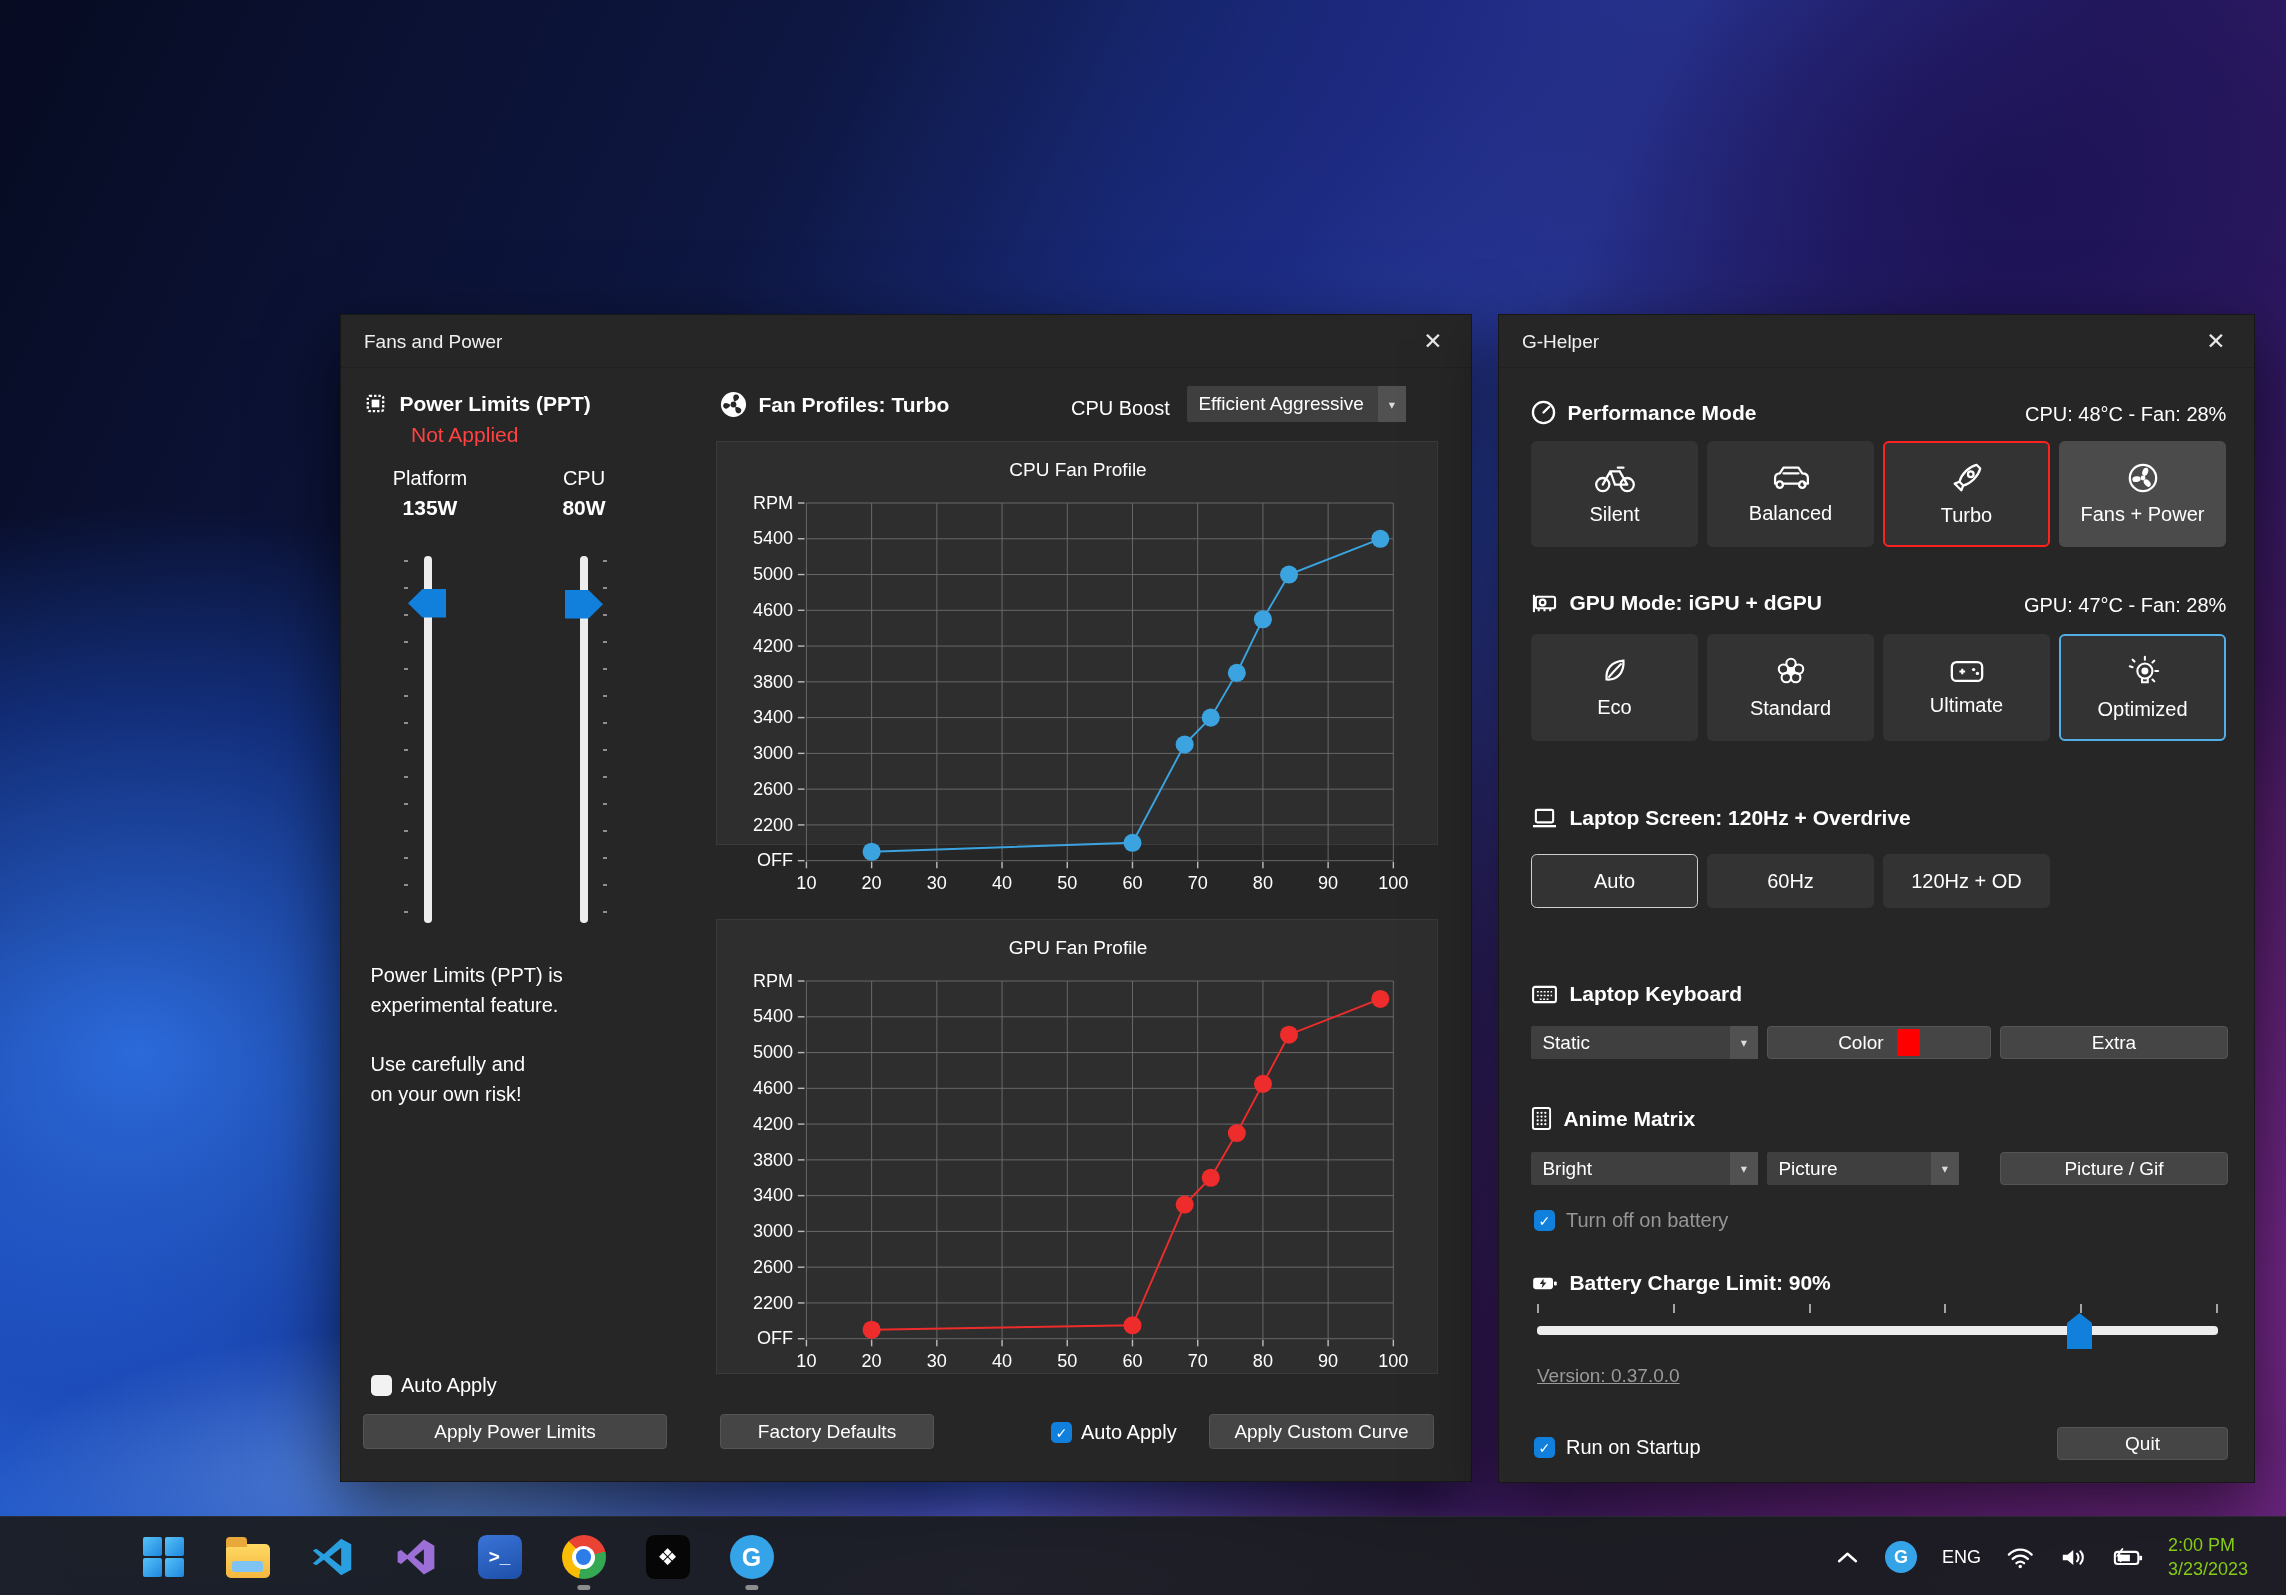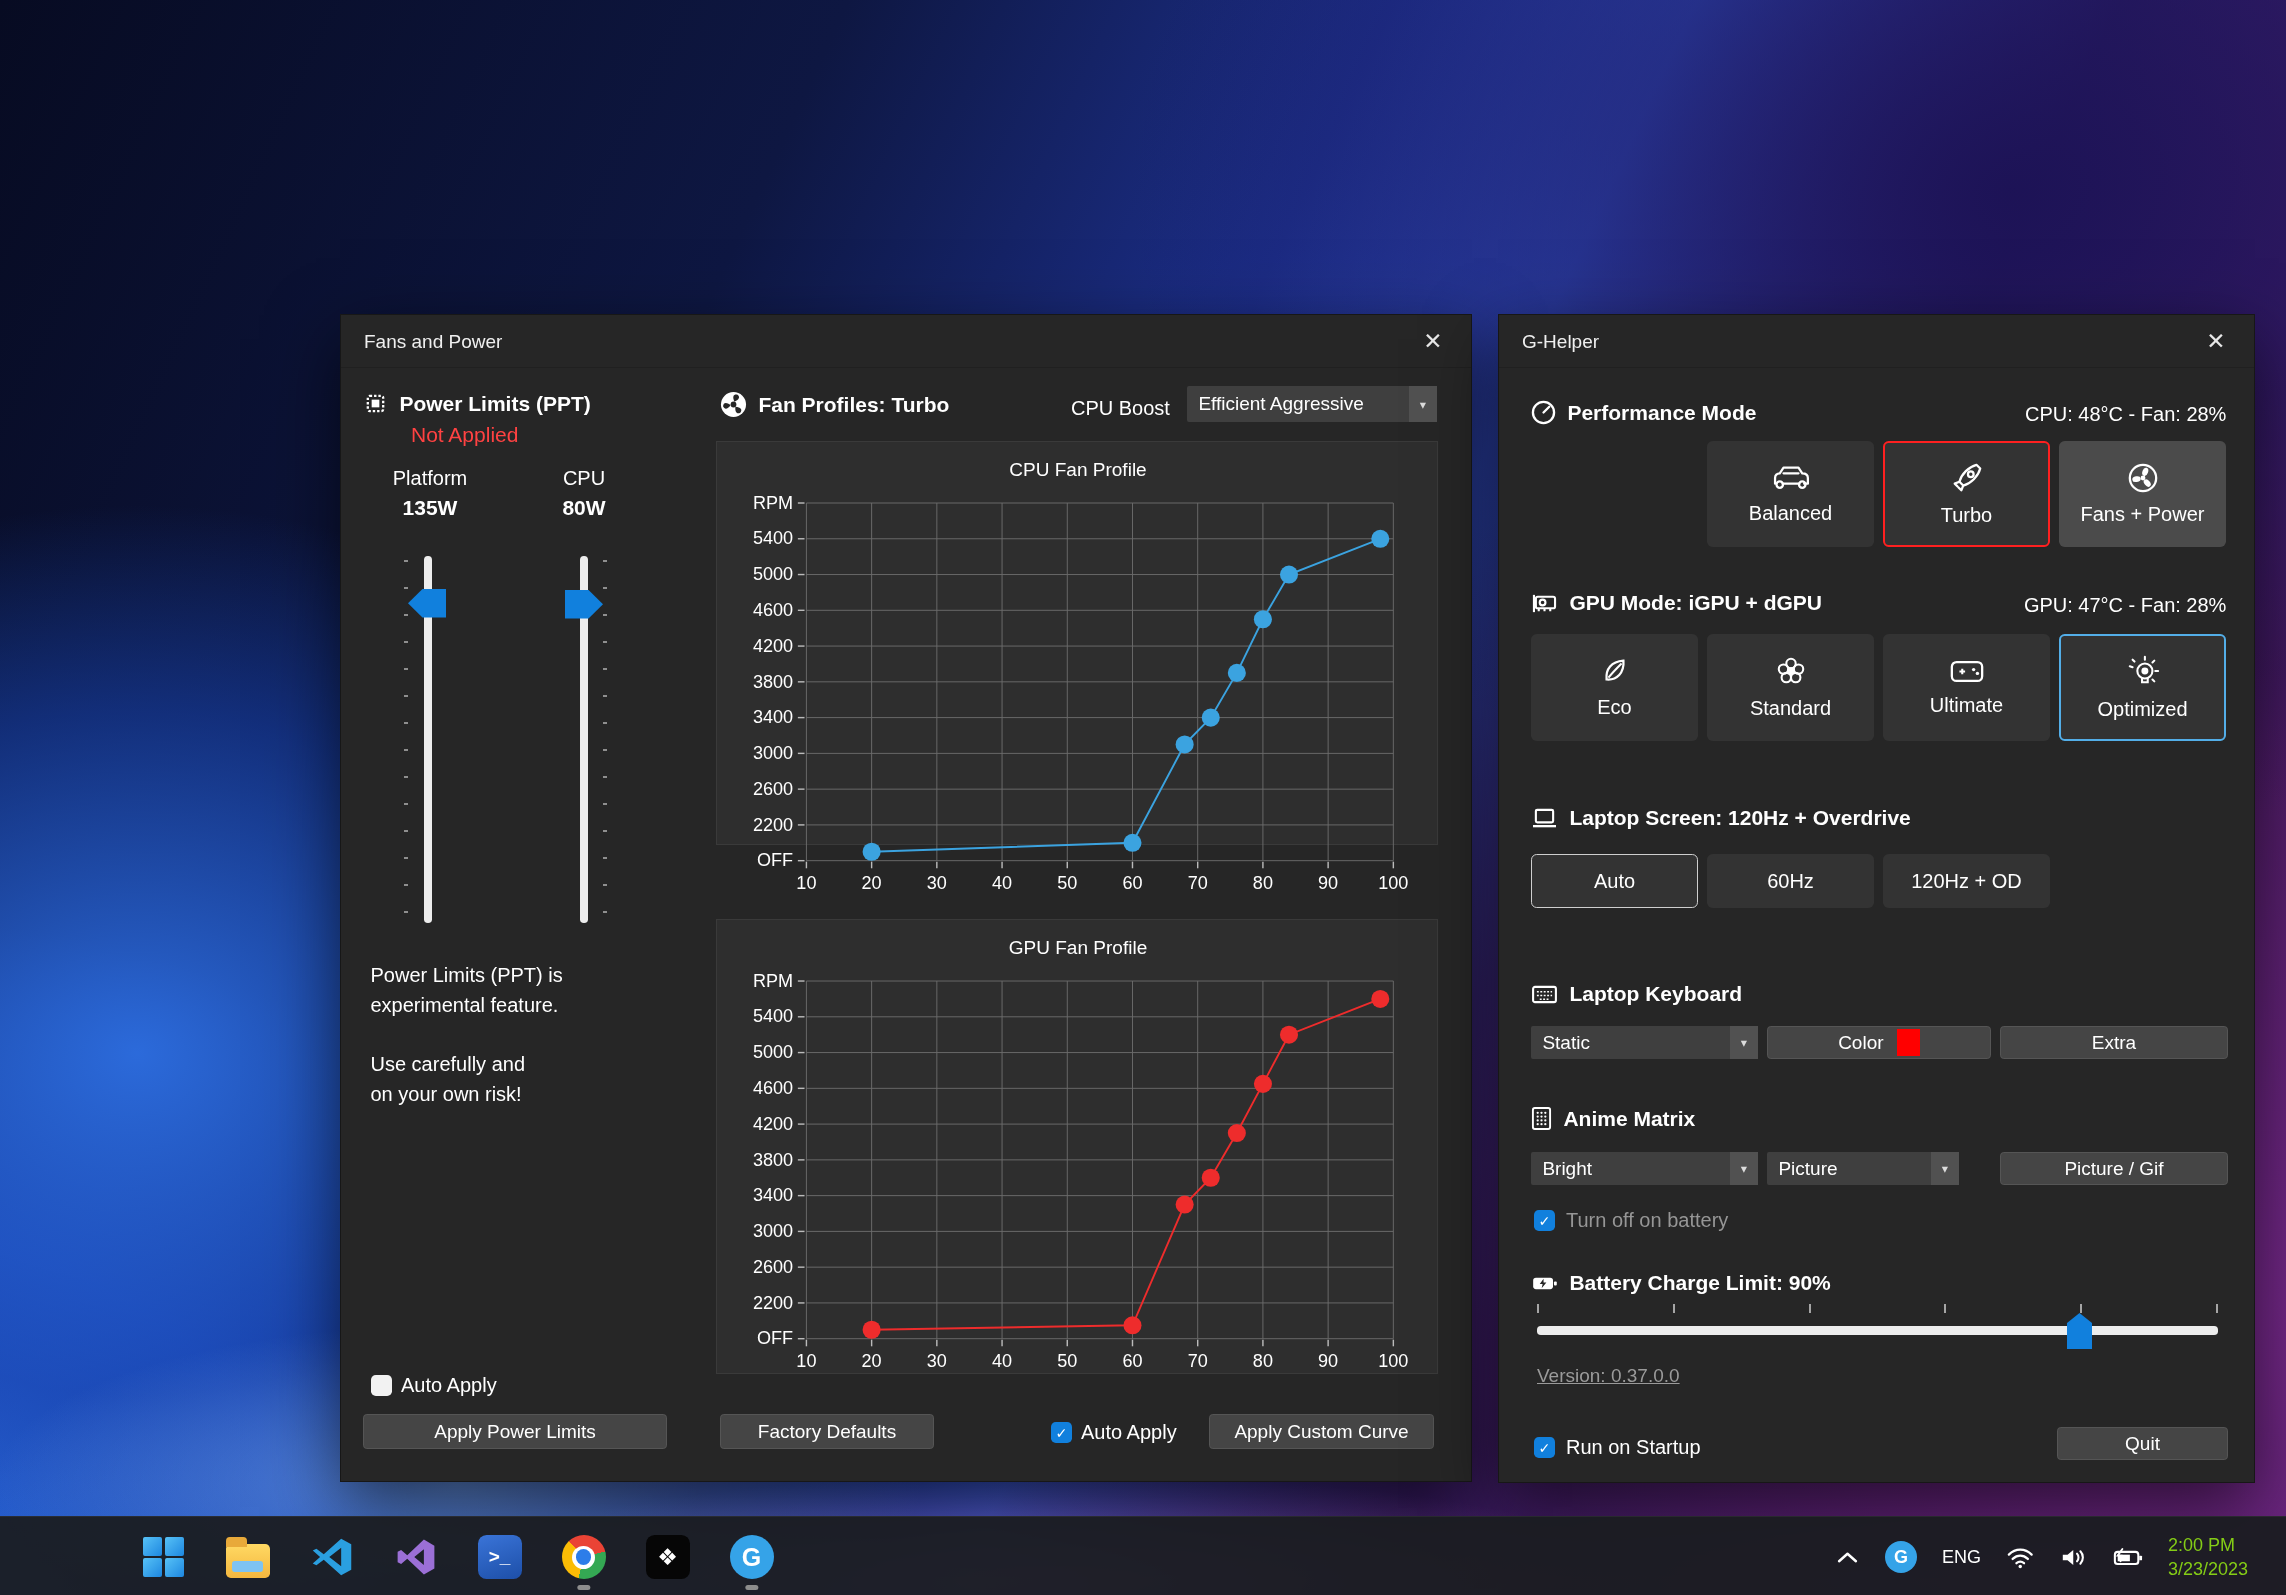--- a/index.html
+++ b/index.html
@@ -132,21 +132,21 @@
       <svg class="icon" width="27" height="27" viewBox="0 0 28 28">
         <circle cx="14" cy="14" r="13" fill="#fff"></circle>
         <circle cx="14" cy="14" r="3" fill="#262626"></circle>
         <path d="M14 11 C10 7 10 4 14 3 C18 4 18 7 14 11 Z" fill="#262626" transform="rotate(20 14 14)"></path>
         <path d="M14 11 C10 7 10 4 14 3 C18 4 18 7 14 11 Z" fill="#262626" transform="rotate(140 14 14)"></path>
         <path d="M14 11 C10 7 10 4 14 3 C18 4 18 7 14 11 Z" fill="#262626" transform="rotate(260 14 14)"></path>
       </svg>
       <span>Fan Profiles: Turbo</span>
     </div>
     <div style="position:absolute;left:730px;top:82px;font-size:20px;">CPU Boost</div>
-    <div class="dropdown" style="left:846px;top:71px;width:250px;height:36px;">
+    <div class="dropdown" style="left:846px;top:71px;width:219px;height:36px;">
       <span class="dval">Efficient Aggressive</span>
       <span class="darr" style="color:#dcdcdc;">▾</span>
     </div>
 
     <div class="chart-panel" style="left:375px;top:126px;width:722px;height:404px;">
       <svg width="722" height="454" viewBox="0 0 759 477">
           <text x="379.5" y="36" fill="#fff" font-size="20" text-anchor="middle">CPU Fan Profile</text>
           <g>
             <line x1="94" y1="64" x2="711" y2="64" stroke="#6b6b6b" stroke-width="1"></line>
             <line x1="85" y1="64" x2="92" y2="64" stroke="#bbb" stroke-width="1.5"></line>
@@ -327,20 +327,30 @@
 
     <div class="sec-h" style="left:32px;top:85px;">
       <svg class="icon" width="25" height="25" viewBox="0 0 26 26">
         <circle cx="13" cy="13" r="11" fill="none" stroke="#fff" stroke-width="2.4"></circle>
         <line x1="13" y1="13" x2="19" y2="7" stroke="#fff" stroke-width="2.4" stroke-linecap="round"></line>
       </svg>
       <span>Performance Mode</span>
     </div>
     <div class="sec-status" style="right:27.6px;top:88px;">CPU: 48°C  -   Fan: 28%</div>
 
+    <div class="tile" style="left:32px;top:126px;height:106px;">
+      <svg class="icon" width="42" height="32" viewBox="0 0 44 34">
+        <g fill="none" stroke="#fff" stroke-width="2.4" stroke-linecap="round">
+          <circle cx="9" cy="24" r="7"></circle>
+            <circle cx="35" cy="24" r="7"></circle>
+          <path d="M9 24 L17 10 H27 M17 10 L22 24 L35 24 M27 10 L35 24 M25 6 h6"></path>
+        </g>
+      </svg>
+      <span class="tlabel">Silent</span>
+    </div>
     <div class="tile" style="left:208px;top:126px;height:106px;">
       <svg class="icon" width="42" height="30" viewBox="0 0 44 32">
         <g fill="none" stroke="#fff" stroke-width="2.4" stroke-linecap="round" stroke-linejoin="round">
           <path d="M5 22 V16 C5 13 7 11 10 11 L14 5 H30 L34 11 C38 11 40 13 40 16 V22 H36"></path>
           <path d="M13 22 H31"></path>
           <circle cx="10" cy="23" r="3.5"></circle>
             <circle cx="34" cy="23" r="3.5"></circle>
           <path d="M14 11 H30"></path>
         </g>
       </svg>

